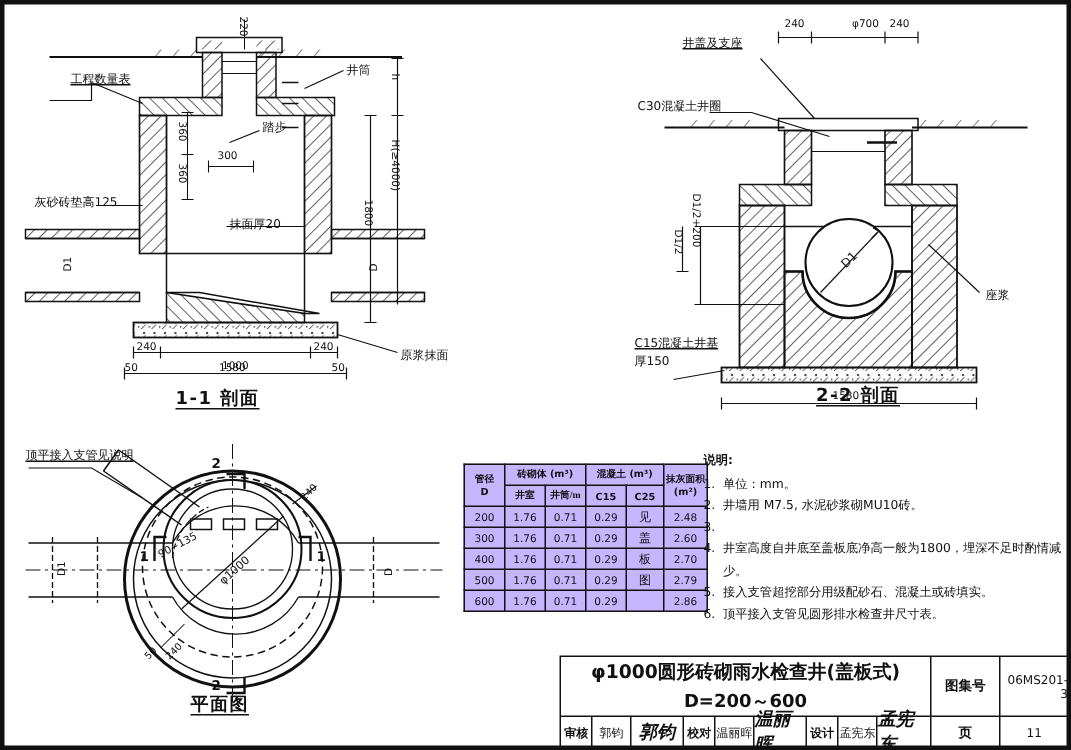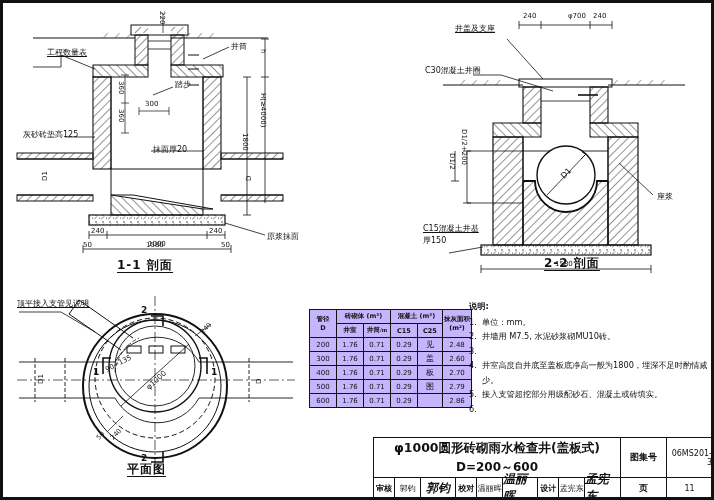--- a/index.html
+++ b/index.html
@@ -456,20 +456,21 @@
     <div class="row">
       <span class="num">4.</span>
       <span>井室高度自井底至盖板底净高一般为1800，埋深不足时酌情减少。</span>
     </div>
     <div class="row">
       <span class="num">5.</span>
       <span>接入支管超挖部分用级配砂石、混凝土或砖填实。</span>
     </div>
     <div class="row">
       <span class="num">6.</span>
+      <span>顶平接入支管见圆形排水检查井尺寸表。</span>
     </div>
   </div>
 
   <div id="titleblock">
     <div id="tb-main">
       <div class="l1">φ1000圆形砖砌雨水检查井(盖板式)</div>
       <div class="l2">D=200～600</div>
     </div>
     <div id="tb-atlas">图集号</div>
     <div id="tb-atlasno">06MS201-3</div>

